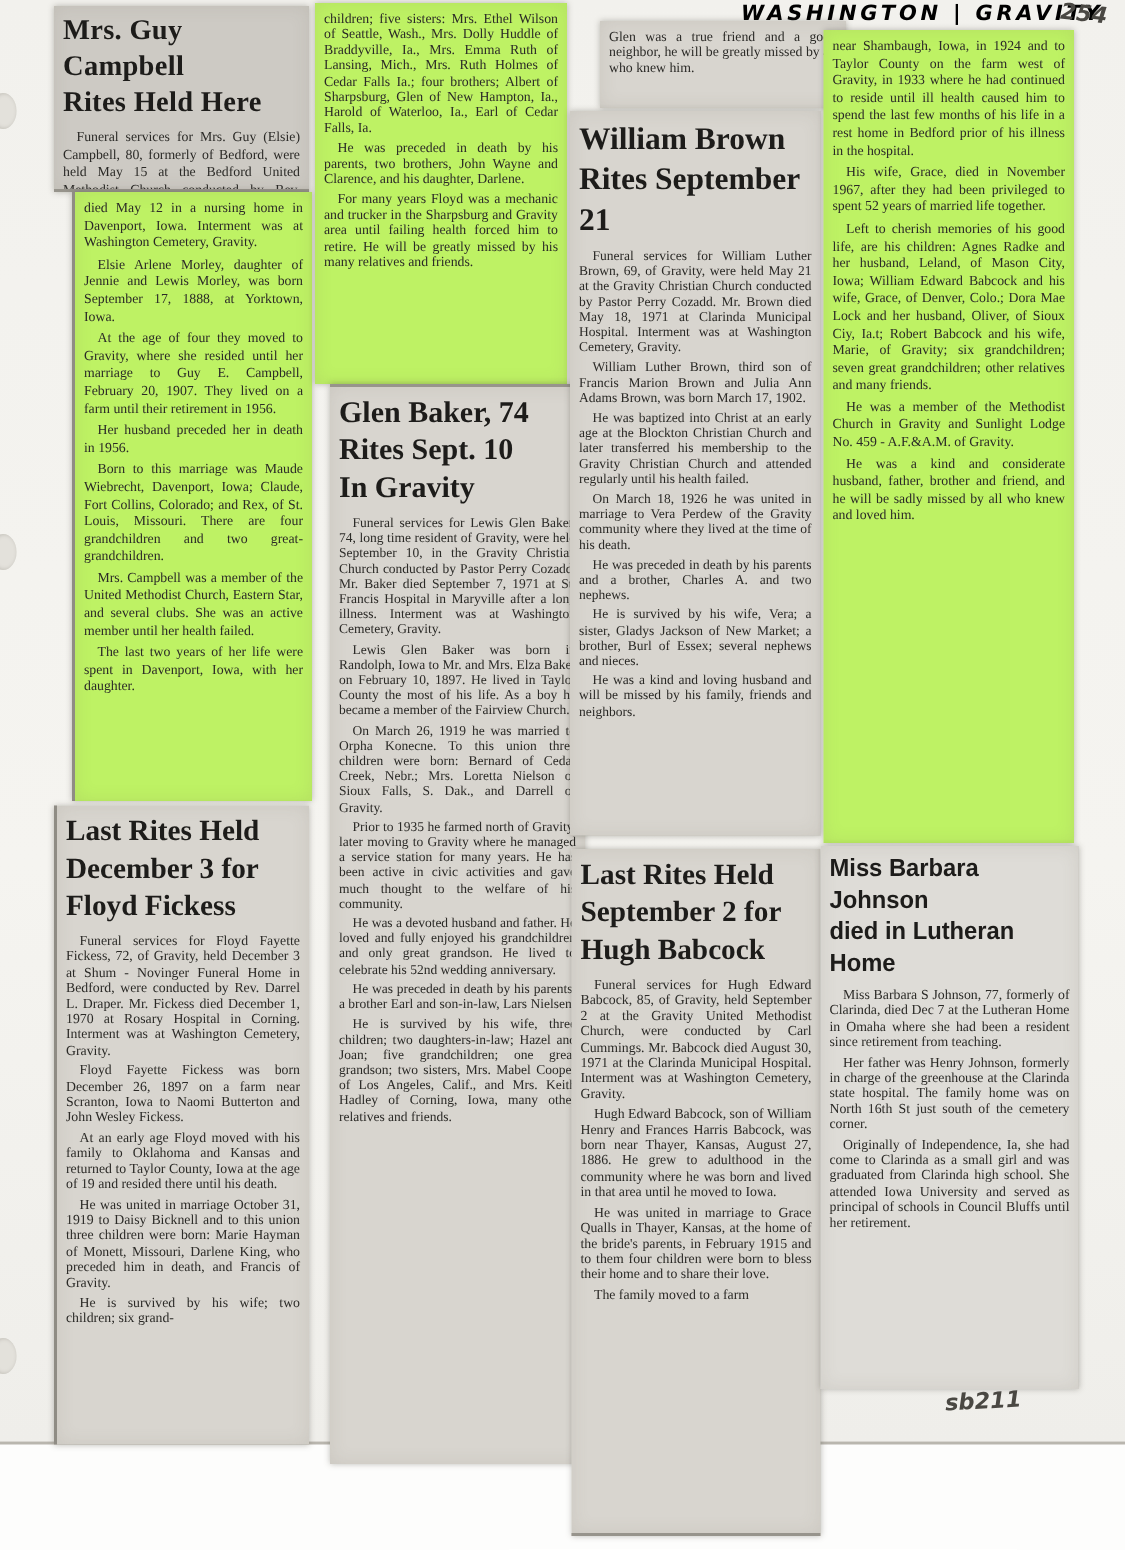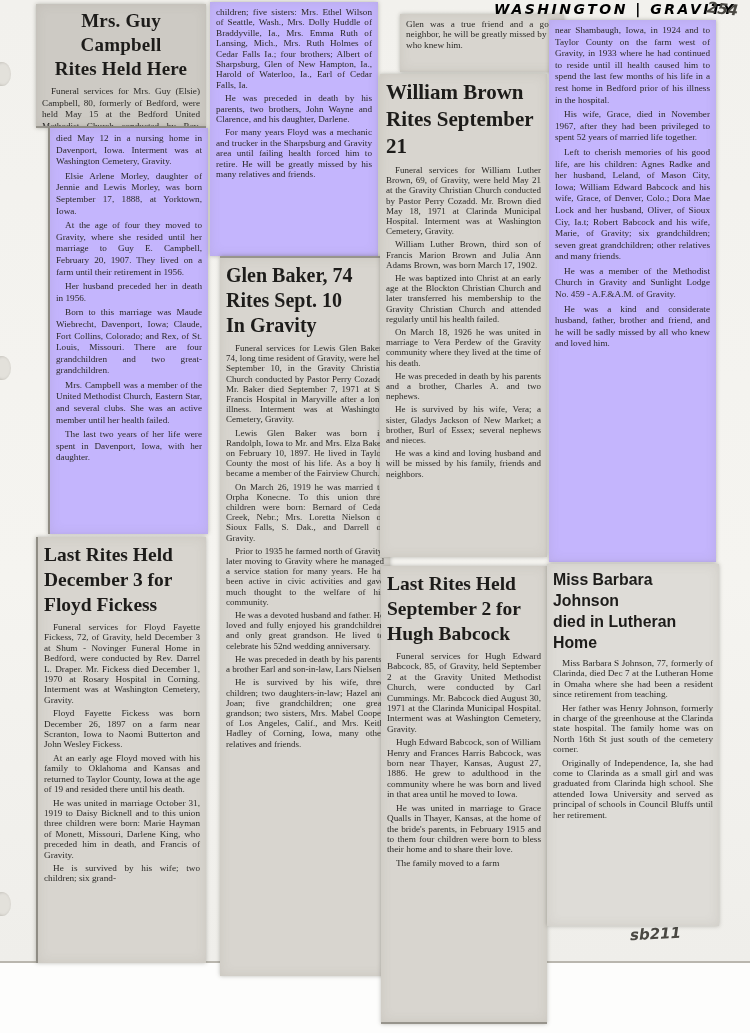--- a/index.html
+++ b/index.html
@@ -25,31 +25,31 @@
   }
   .clip p{margin:0 0 3px 0;text-indent:9px;}
   .clip.cont p:first-child{text-indent:0;}
   .roomy{line-height:11.6px;}
   .dense{line-height:10.2px;font-size:9.0px;}
   .headline{
     font-weight:bold;white-space:pre-line;text-align:left;
     font-family:"Liberation Serif",serif;color:#1d1c1a;
     margin:0 0 5px 0;
   }
-  .hl-campbell{font-size:19px;line-height:24px;letter-spacing:.2px;text-align:center;}
+  .hl-campbell{font-size:19px;line-height:24px;letter-spacing:.2px;}
   .hl-fickess{font-size:19.5px;line-height:25px;}
   .hl-baker{font-size:20px;line-height:25px;}
   .hl-brown{font-size:21px;line-height:27px;}
   .hl-babcock{font-size:19.5px;line-height:25px;}
   .hl-johnson{
     font-family:"Liberation Sans","DejaVu Sans",sans-serif;
     font-size:16.5px;line-height:21px;transform:scaleX(.96);transform-origin:left;
   }
   .shade-a{background:#cdcac4;}
-  .shade-b{background:#c4b5fd;}
+  .shade-b{background:#bef264;}
   .shade-c{background:#d8d5cf;}
   .shade-d{background:#dedcd7;}
   .edge-l{border-left:2px solid #8f8c84;}
   .edge-t{border-top:2px solid #97948c;}
   .edge-b{border-bottom:2px solid #97948c;}
   .hand{
     position:absolute;color:#4a4843;
     font-family:"DejaVu Sans",sans-serif;font-style:italic;
   }
   .hand-header{top:1px;left:494px;font-size:14px;letter-spacing:2.5px;font-weight:bold;color:#000000;}

